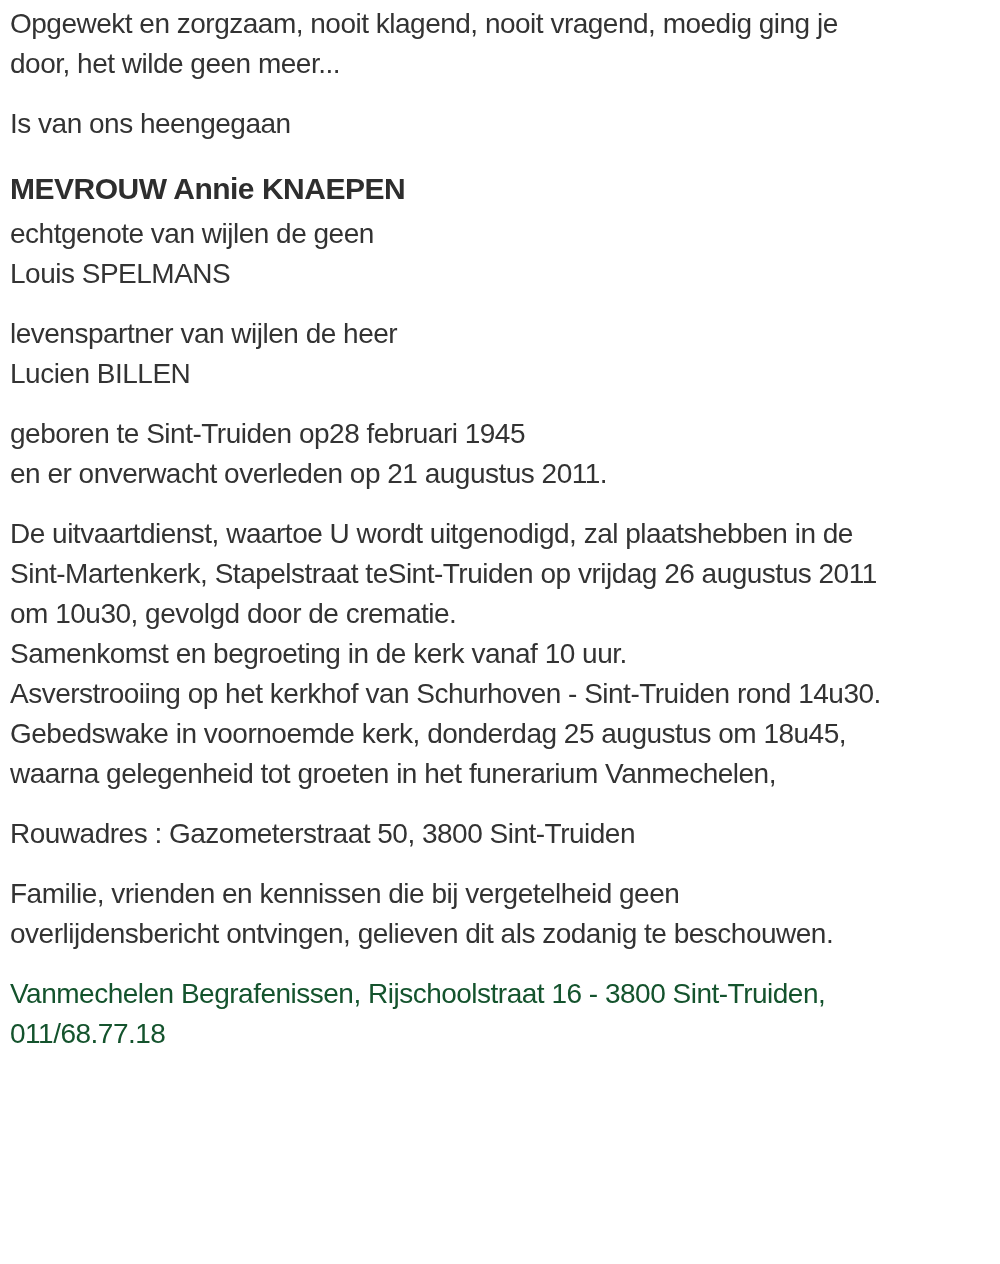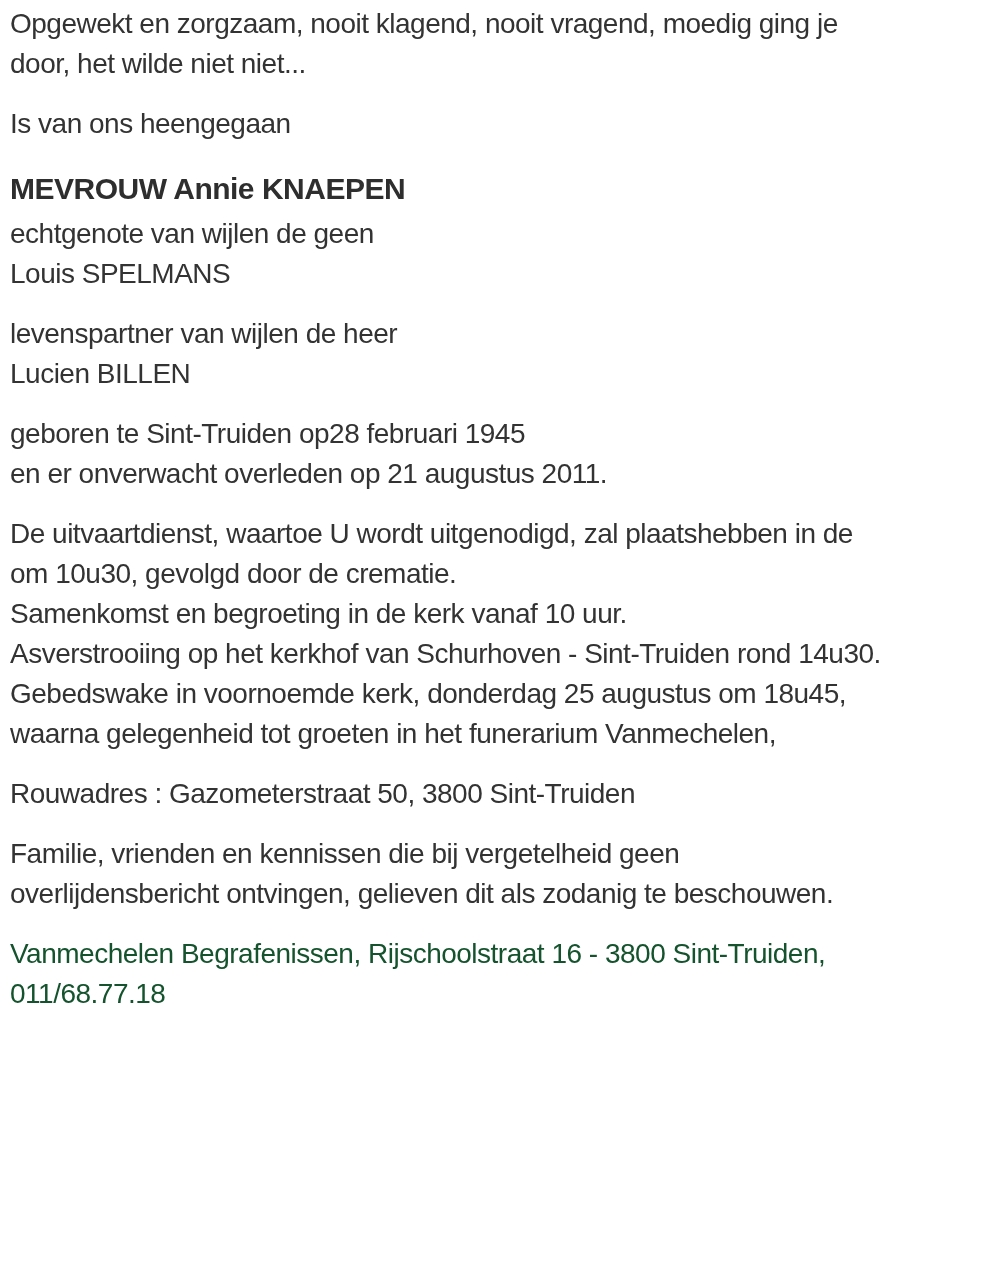--- a/index.html
+++ b/index.html
@@ -34,21 +34,21 @@
   }
   .footer-block { color: #14532d; }
 </style>
 </head>
 <body>
 
 <div class="page">
 
   <div class="para">
     <div class="line">Opgewekt en zorgzaam, nooit klagend, nooit vragend, moedig ging je</div>
-    <div class="line">door, het wilde niet niet...</div>
+    <div class="line">door, het wilde geen meer...</div>
   </div>
 
   <div class="para">
     <div class="line">Is van ons heengegaan</div>
   </div>
 
   <div class="para">
     <h1 class="deceased-name">MEVROUW Annie KNAEPEN</h1>
     <div class="line">echtgenote van wijlen de geen</div>
     <div class="line">Louis SPELMANS</div>
@@ -59,20 +59,21 @@
     <div class="line">Lucien BILLEN</div>
   </div>
 
   <div class="para">
     <div class="line">geboren te Sint-Truiden op28 februari 1945</div>
     <div class="line">en er onverwacht overleden op 21 augustus 2011.</div>
   </div>
 
   <div class="para">
     <div class="line">De uitvaartdienst, waartoe U wordt uitgenodigd, zal plaatshebben in de</div>
+    <div class="line">Sint-Martenkerk, Stapelstraat teSint-Truiden op vrijdag 26 augustus 2011</div>
     <div class="line">om 10u30, gevolgd door de crematie.</div>
     <div class="line">Samenkomst en begroeting in de kerk vanaf 10 uur.</div>
     <div class="line">Asverstrooiing op het kerkhof van Schurhoven - Sint-Truiden rond 14u30.</div>
     <div class="line">Gebedswake in voornoemde kerk, donderdag 25 augustus om 18u45,</div>
     <div class="line">waarna gelegenheid tot groeten in het funerarium Vanmechelen,</div>
   </div>
 
   <div class="para">
     <div class="line">Rouwadres : Gazometerstraat 50, 3800 Sint-Truiden</div>
   </div>

